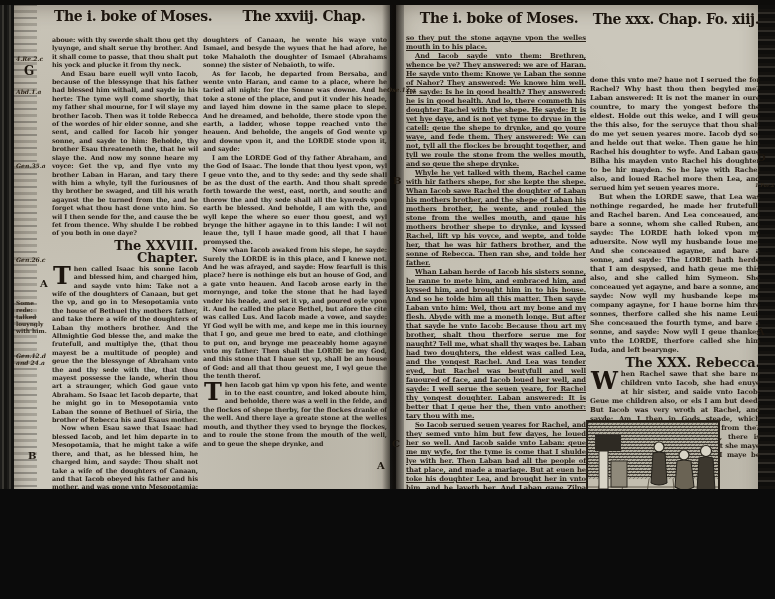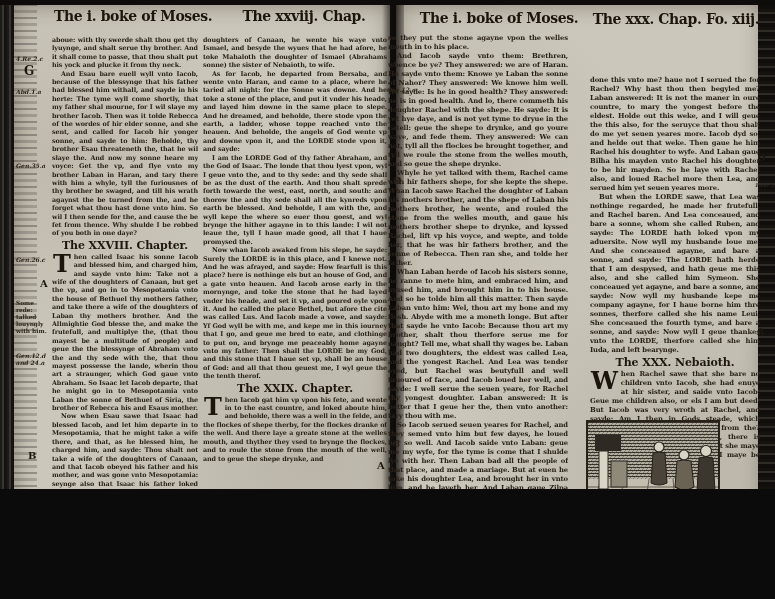--- a/index.html
+++ b/index.html
@@ -28,21 +28,21 @@
   .corner-smudge{position:absolute;left:580px;top:566px;width:190px;height:32px;
     background:radial-gradient(ellipse at center,rgba(140,135,125,.45),transparent 72%);}
   .header{position:absolute;font-weight:bold;font-size:14px;color:#1c150e;
     letter-spacing:-0.4px;white-space:nowrap;text-align:center;transform:scaleY(1.08);}
   .col{position:absolute;overflow:hidden;text-align:justify;color:#2a2219;
     font-weight:bold;letter-spacing:-0.1px;}
   .col-narrow{font-size:6.4px;line-height:8.4px;}
   .col-wide{font-size:6.8px;line-height:9px;}
   .para{margin:0;text-indent:9px;}
   .para.ni{text-indent:0;}
-  .chap-heading{text-align:center;font-weight:bold;font-size:11px;line-height:12px;
+  .chap-heading{text-align:right;font-weight:bold;font-size:13px;line-height:12px;
     margin:2px 0 1px;color:#1e1710;}
   .dropcap{float:left;font-size:24px;line-height:20px;padding:1px 3px 0 1px;
     font-weight:bold;color:#1c150e;}
   .mn{position:absolute;font-size:6px;font-style:italic;font-weight:bold;
     width:36px;line-height:7px;color:#2e2519;}
   .mletter{position:absolute;font-weight:bold;font-size:10px;color:#1e170f;}
   .gloss{position:absolute;font-size:5.8px;font-weight:bold;width:34px;line-height:7px;color:#2e2519;}
   .caption{position:absolute;font-weight:bold;font-size:12px;line-height:9.5px;
     color:#2a2219;text-align:justify;}
   .sig{position:absolute;font-weight:bold;font-size:9px;color:#1e170f;}
@@ -85,44 +85,43 @@
     <div class="chap-heading">The XXVIII. Chapter.</div>
     <p class="para ni"><span class="dropcap">T</span><span>hen called Isaac his sonne Iacob and blessed him, and charged him, and sayde vnto him: Take not a wife of the doughters of Canaan, but get the vp, and go in to Mesopotamia vnto the house of Bethuel thy mothers father, and take there a wife of the doughters of Laban thy mothers brother. And the Allmightie God blesse the, and make the frutefull, and multiplye the, (that thou mayest be a multitude of people) and geue the the blessynge of Abraham vnto the and thy sede with the, that thou mayest possesse the lande, wherin thou art a straunger, which God gaue vnto Abraham. So Isaac let Iacob departe, that he might go in to Mesopotamia vnto Laban the sonne of Bethuel of Siria, the brother of Rebecca his and Esaus mother.</span></p>
     <p class="para">Now when Esau sawe that Isaac had blessed Iacob, and let him departe in to Mesopotamia, that he might take a wife there, and that, as he blessed him, he charged him, and sayde: Thou shalt not take a wife of the doughters of Canaan, and that Iacob obeyed his father and his mother, and was gone vnto Mesopotamia: seynge also that Isaac his father loked not gladly vpon the</p>
   </div>
 
   <div class="col col-narrow" style="left:203px;top:36px;width:184px;height:492px;">
     <p class="para ni">doughters of Canaan, he wente his waye vnto Ismael, and besyde the wyues that he had afore, he toke Mahaloth the doughter of Ismael (Abrahams sonne) the sister of Nebaioth, to wife.</p>
     <p class="para">As for Iacob, he departed from Bersaba, and wente vnto Haran, and came to a place, where he taried all night: for the Sonne was downe. And he toke a stone of the place, and put it vnder his heade, and layed him downe in the same place to slepe. And he dreamed, and beholde, there stode vpon the earth, a ladder, whose toppe reached vnto the heauen. And beholde, the angels of God wente vp and downe vpon it, and the LORDE stode vpon it, and sayde:</p>
     <p class="para">I am the LORDE God of thy father Abraham, and the God of Isaac. The londe that thou lyest vpon, wyl I geue vnto the, and to thy sede: and thy sede shall be as the dust of the earth. And thou shalt sprede forth towarde the west, east, north, and south: and thorow the and thy sede shall all the kynreds vpon earth be blessed. And beholde, I am with the, and wyll kepe the where so euer thou goest, and wyl brynge the hither agayne in to this lande: I wil not leaue the, tyll I haue made good, all that I haue promysed the.</p>
     <p class="para">Now whan Iacob awaked from his slepe, he sayde: Surely the LORDE is in this place, and I knewe not. And he was afrayed, and sayde: How fearfull is this place? here is nothinge els but an house of God, and a gate vnto heauen. And Iacob arose early in the mornynge, and toke the stone that he had layed vnder his heade, and set it vp, and poured oyle vpon it. And he called the place Bethel, but afore the cite was called Lus. And Iacob made a vowe, and sayde: Yf God wyll be with me, and kepe me in this iourney that I go, and geue me bred to eate, and clothinge to put on, and brynge me peaceably home agayne vnto my father: Then shall the LORDE be my God, and this stone that I haue set vp, shall be an house of God: and all that thou geuest me, I wyl geue the the tenth therof.</p>
-    <div class="chap-heading">The XXIX. Chapter.</div>
     <p class="para ni"><span class="dropcap">T</span><span>hen Iacob gat him vp vpon his fete, and wente in to the east countre, and loked aboute him, and beholde, there was a well in the felde, and the flockes of shepe therby, for the flockes dranke of the well. And there laye a greate stone at the welles mouth, and thyther they vsed to brynge the flockes, and to roule the stone from the mouth of the well, and to geue the shepe drynke, and</span></p>
   </div>
 
   <div class="mn" style="left:387px;top:86px;width:14px;">Ose.12.a</div>
   <div class="mletter" style="left:393px;top:175px;">B</div>
   <div class="mletter" style="left:392px;top:438px;">C</div>
   <div class="mletter" style="left:757px;top:152px;">D</div>
   <div class="mn" style="left:755px;top:182px;width:20px;font-size:5px;">1.Par.2.a</div>
   <div class="mletter" style="left:757px;top:326px;">A</div>
 
-  <div class="col col-wide" style="left:388px;top:34px;width:180px;height:500px;">
+  <div class="col col-wide" style="left:406px;top:34px;width:180px;height:500px;text-decoration:underline;">
     <p class="para ni">so they put the stone agayne vpon the welles mouth in to his place.</p>
     <p class="para">And Iacob sayde vnto them: Brethren, whence be ye? They answered: we are of Haran. He sayde vnto them: Knowe ye Laban the sonne of Nahor? They answered: We knowe him well. He sayde: Is he in good health? They answered: he is in good health. And lo, there commeth his doughter Rachel with the shepe. He sayde: It is yet hye daye, and is not yet tyme to dryue in the catell: geue the shepe to drynke, and go youre waye, and fede them. They answered: We can not, tyll all the flockes be brought together, and tyll we roule the stone from the welles mouth, and so geue the shepe drynke.</p>
     <p class="para">Whyle he yet talked with them, Rachel came with hir fathers shepe, for she kepte the shepe. Whan Iacob sawe Rachel the doughter of Laban his mothers brother, and the shepe of Laban his mothers brother, he wente, and rouled the stone from the welles mouth, and gaue his mothers brother shepe to drynke, and kyssed Rachel, lift vp his voyce, and wepte, and tolde her, that he was hir fathers brother, and the sonne of Rebecca. Then ran she, and tolde her father.</p>
     <p class="para">Whan Laban herde of Iacob his sisters sonne, he ranne to mete him, and embraced him, and kyssed him, and brought him in to his house. And so he tolde him all this matter. Then sayde Laban vnto him: Wel, thou art my bone and my flesh. Abyde with me a moneth longe. But after that sayde he vnto Iacob: Because thou art my brother, shalt thou therfore serue me for naught? Tell me, what shall thy wages be. Laban had two doughters, the eldest was called Lea, and the yongest Rachel. And Lea was tender eyed, but Rachel was beutyfull and well fauoured of face, and Iacob loued her well, and sayde: I well serue the seuen yeare, for Rachel thy yongest doughter. Laban answered: It is better that I geue her the, then vnto another: tary thou with me.</p>
     <p class="para">So Iacob serued seuen yeares for Rachel, and they semed vnto him but few dayes, he loued her so well. And Iacob saide vnto Laban: geue me my wyfe, for the tyme is come that I shulde lye with her. Then Laban bad all the people of that place, and made a mariage. But at euen he toke his doughter Lea, and brought her in vnto him, and he layeth her. And Laban gaue Zilpa his mayde vnto his doughter Lea to be hir mayde.</p>
     <p class="para">But on the morow, beholde, it was Lea. And he sayde vnto Laban: Why hast thou</p>
   </div>
 
   <div class="col col-wide" style="left:590px;top:34px;width:170px;height:384px;margin-top:42px;">
     <p class="para ni">done this vnto me? haue not I serued the for Rachel? Why hast thou then begyled me? Laban answered: It is not the maner in oure countre, to mary the yongest before the eldest. Holde out this weke, and I will geue the this also, for the seruyce that thou shalt do me yet seuen yeares more. Iacob dyd so, and helde out that weke. Then gaue he him Rachel his doughter to wyfe. And Laban gaue Bilha his mayden vnto Rachel his doughter to be hir mayden. So he laye with Rachel also, and loued Rachel more then Lea, and serued him yet seuen yeares more.</p>
     <p class="para">But when the LORDE sawe, that Lea was nothinge regarded, he made her frutefull, and Rachel baren. And Lea conceaued, and bare a sonne, whom she called Ruben, and sayde: The LORDE hath loked vpon my aduersite. Now wyll my husbande loue me. And she conceaued agayne, and bare a sonne, and sayde: The LORDE hath herde that I am despysed, and hath geue me this also, and she called him Symeon. She conceaued yet agayne, and bare a sonne, and sayde: Now wyll my husbande kepe me company agayne, for I haue borne him thre sonnes, therfore called she his name Leui. She conceaued the fourth tyme, and bare a sonne, and sayde: Now wyll I geue thankes vnto the LORDE, therfore called she him Iuda, and left bearynge.</p>
-    <div class="chap-heading">The XXX. Nebaioth.</div>
+    <div class="chap-heading">The XXX. Rebecca.</div>
     <p class="para ni"><span class="dropcap">W</span><span>hen Rachel sawe that she bare no children vnto Iacob, she had enuye at hir sister, and saide vnto Iacob: Geue me children also, or els I am but deed. But Iacob was very wroth at Rachel, and sayde: Am I then in Gods steade, which kepeth the frute of thy wombe from the? Neuertheles she sayde: Beholde, there is Bilha my mayden, lye with her, that she maye beare vpon my lappe, and that I maye be increased by her. And so she gaue him Bilha hir mayden to wyfe.</span></p>
   </div>
 
   <svg class="woodcut" style="left:586px;top:420px;" width="132" height="100" viewBox="0 0 132 100" role="img">
     <defs>
       <pattern id="hatch" width="3" height="3" patternUnits="userSpaceOnUse">
         <path d="M0 1.5 H3" stroke="#35302a" stroke-width="1.1"></path>
       </pattern>
       <pattern id="hatch2" width="4" height="4" patternUnits="userSpaceOnUse">
         <path d="M0 4 L4 0" stroke="#4a443b" stroke-width="0.8"></path>

